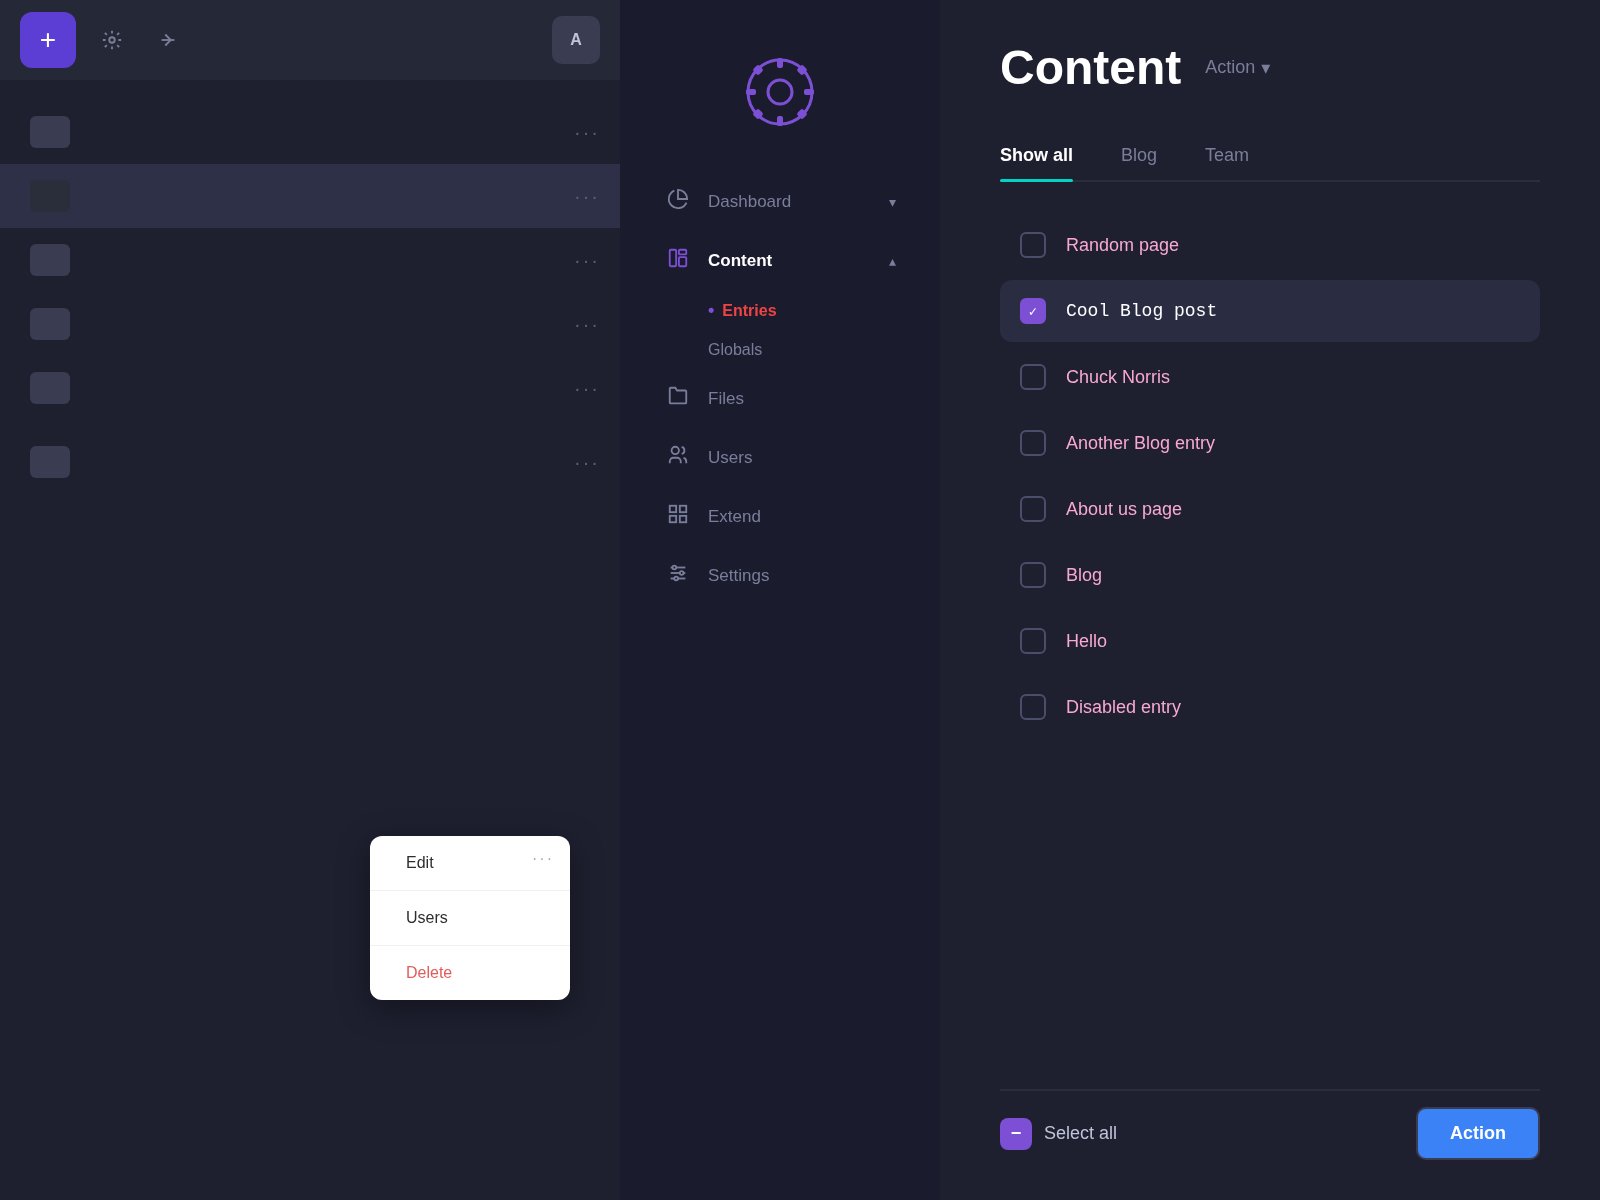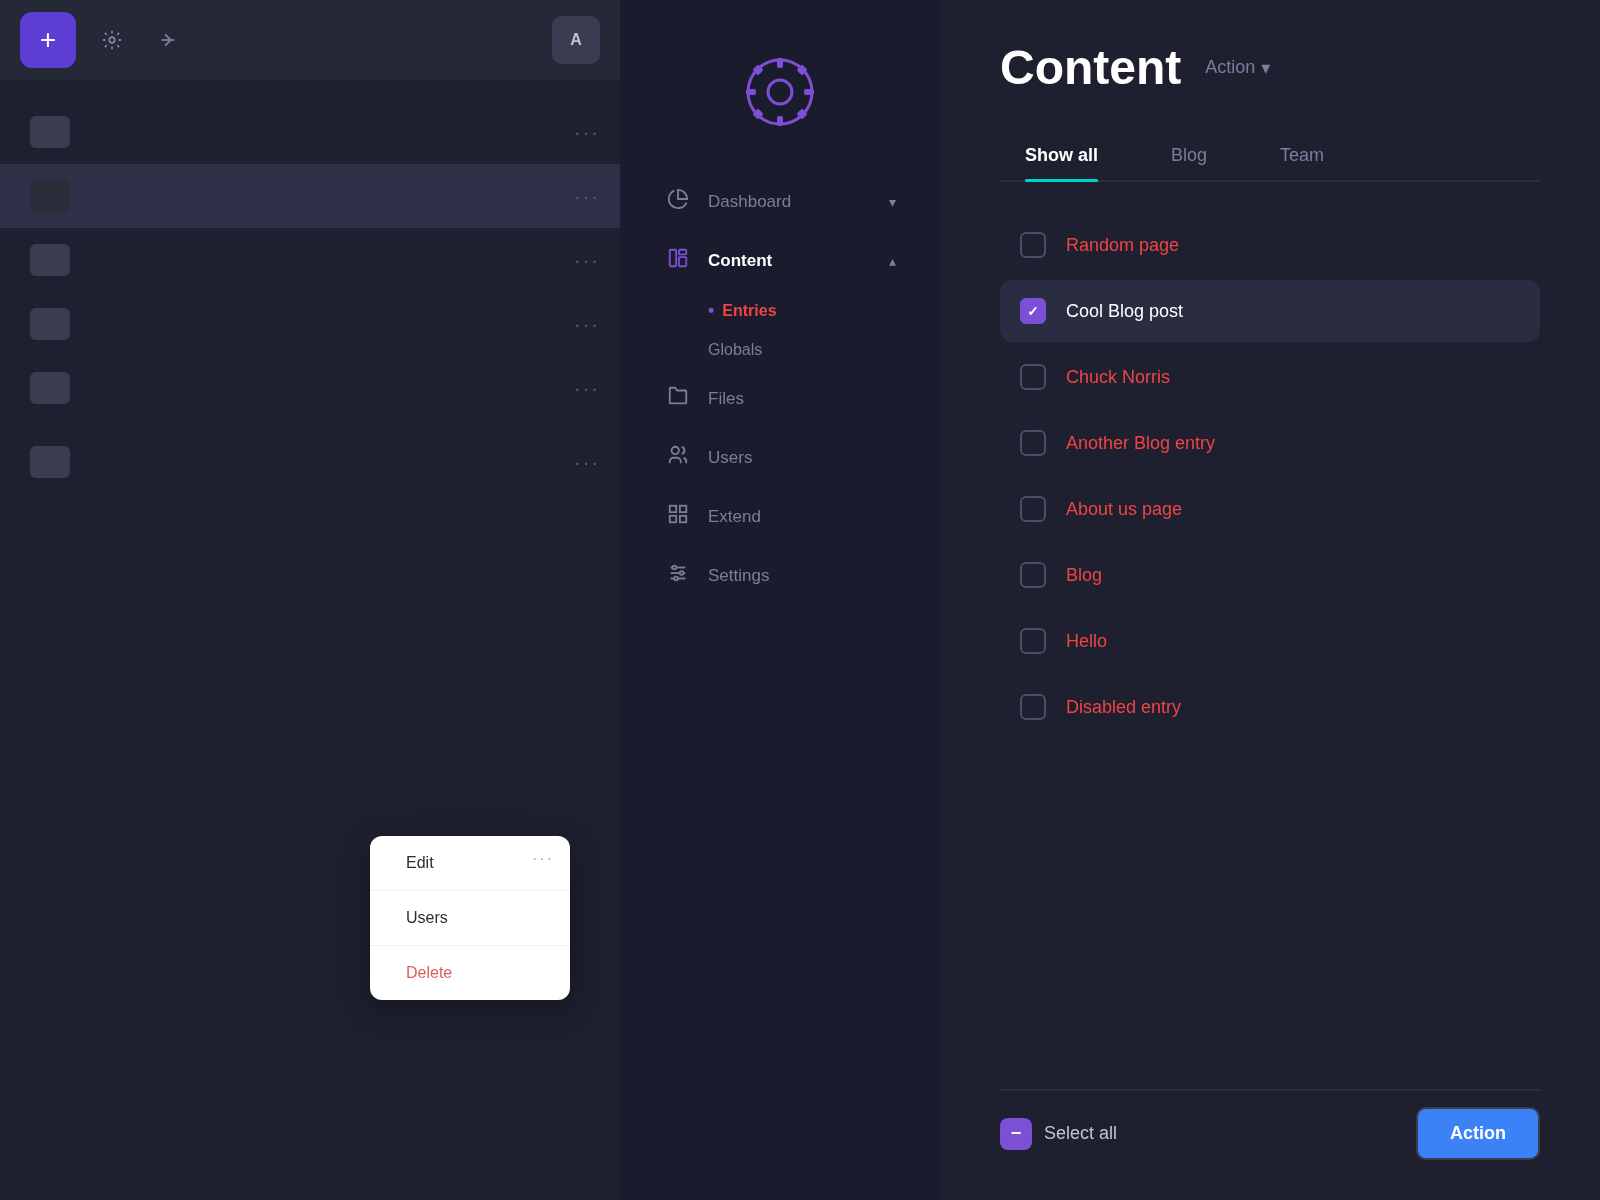--- a/index.html
+++ b/index.html
@@ -238,21 +238,20 @@
       border-bottom: 2px solid #2a2d3a;
     }
     .tab {
       padding: 14px 0;
       margin-right: 48px;
       font-size: 18px;
       font-weight: 500;
       color: #7a7e9a;
       cursor: pointer;
       position: relative;
-      margin-left: 25px;
     }
     .tab.active {
       color: #ffffff;
       font-weight: 700;
     }
     .tab.active::after {
       content: '';
       position: absolute;
       bottom: -2px;
       left: 0;
@@ -279,20 +278,21 @@
       display: flex;
       align-items: center;
       padding: 18px 20px;
       border-radius: 12px;
       margin-bottom: 4px;
       gap: 20px;
       cursor: pointer;
     }
     .entry-row.selected {
       background: #2a2d42;
+      font-family: Liberation Mono, monospace;
     }
     .entry-checkbox {
       width: 26px;
       height: 26px;
       border: 2px solid #4a4e6a;
       border-radius: 6px;
       flex-shrink: 0;
       display: flex;
       align-items: center;
       justify-content: center;
@@ -302,21 +302,21 @@
       border-color: #7c4fd4;
     }
     .entry-checkbox.checked::after {
       content: '✓';
       color: white;
       font-size: 14px;
       font-weight: bold;
     }
     .entry-name {
       font-size: 18px;
-      color: #ef4444;
+      color: #f9a8d4;
     }
     .bottom-bar {
       display: flex;
       align-items: center;
       margin-top: 16px;
       gap: 0;
       padding-top: 16px;
       border-top: 2px solid #2a2d3a;
     }
     .select-all-btn {

